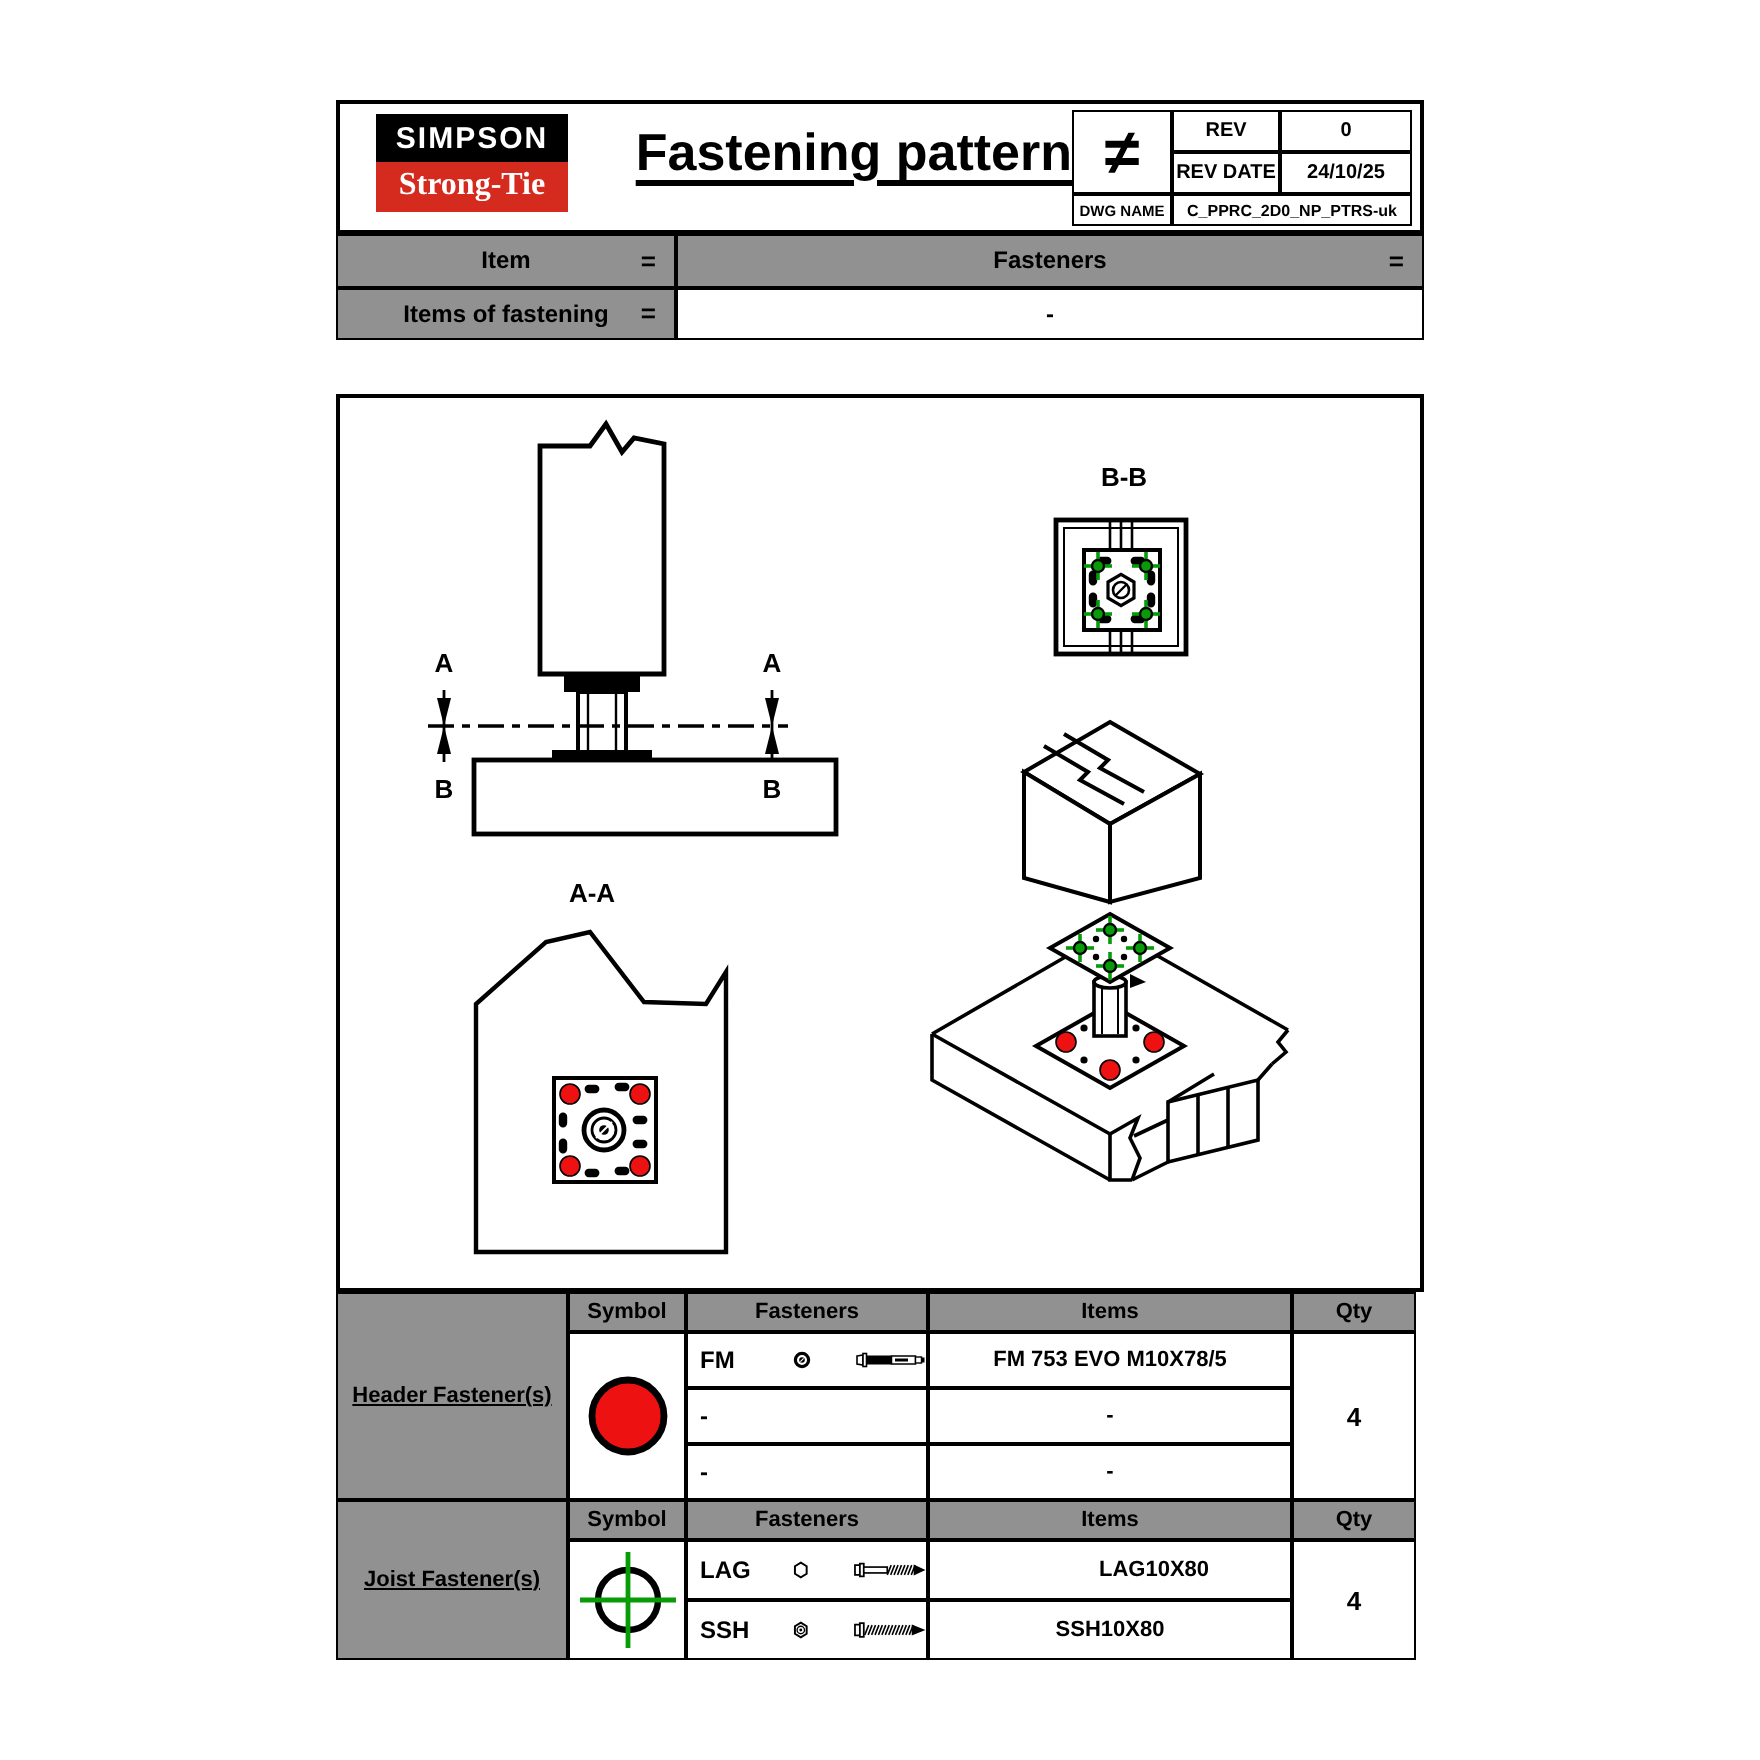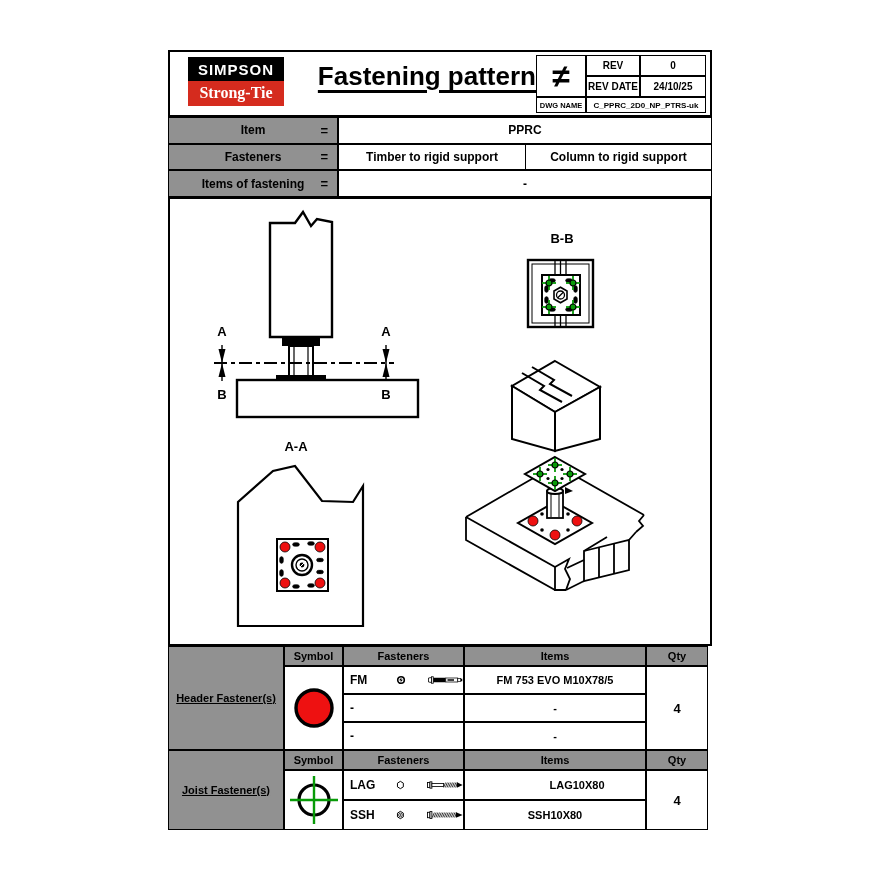--- a/index.html
+++ b/index.html
@@ -67,28 +67,23 @@
       <div class="rc dwg-label">DWG NAME</div>
       <div class="rc dwg-value">C_PPRC_2D0_NP_PTRS-uk</div>
     </div>
   </div>
 
   <div class="sec spec">
     <div class="sc gray">
       <span>Item</span>
       <span class="eq">=</span>
     </div>
-    <div class="sc">PPRC</div>
     <div class="sc gray">
       <span>Fasteners</span>
       <span class="eq">=</span>
-    </div>
-    <div class="sc split2">
-      <div class="half">Timber to rigid support</div>
-      <div class="half">Column to rigid support</div>
     </div>
     <div class="sc gray">
       <span>Items of fastening</span>
       <span class="eq">=</span>
     </div>
     <div class="sc">-</div>
   </div>
 
   <div class="sec b2 draw">
     <svg width="540" height="445" viewBox="0 0 540 445" font-family="Liberation Sans, sans-serif">

